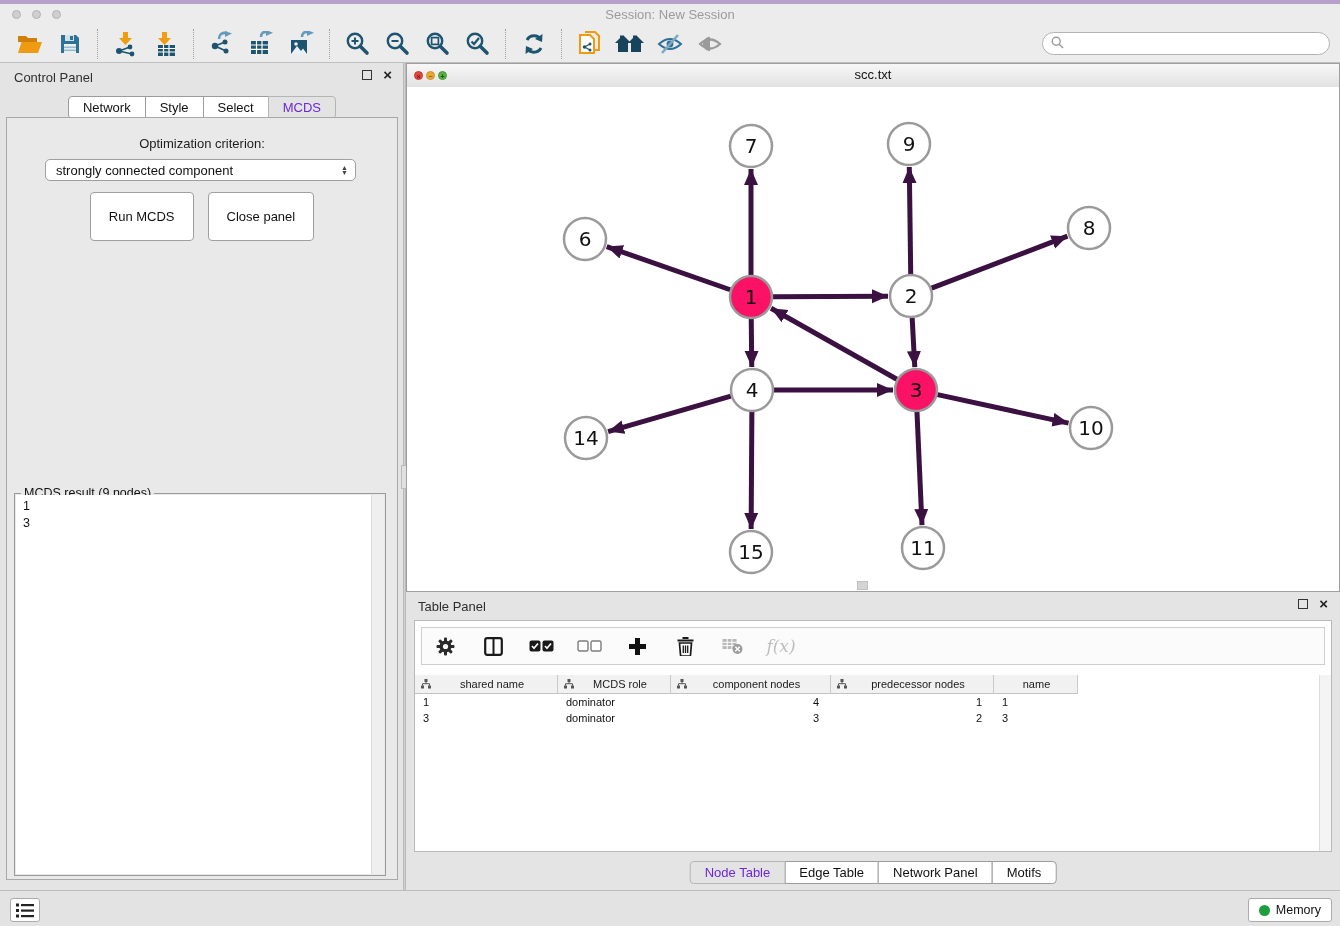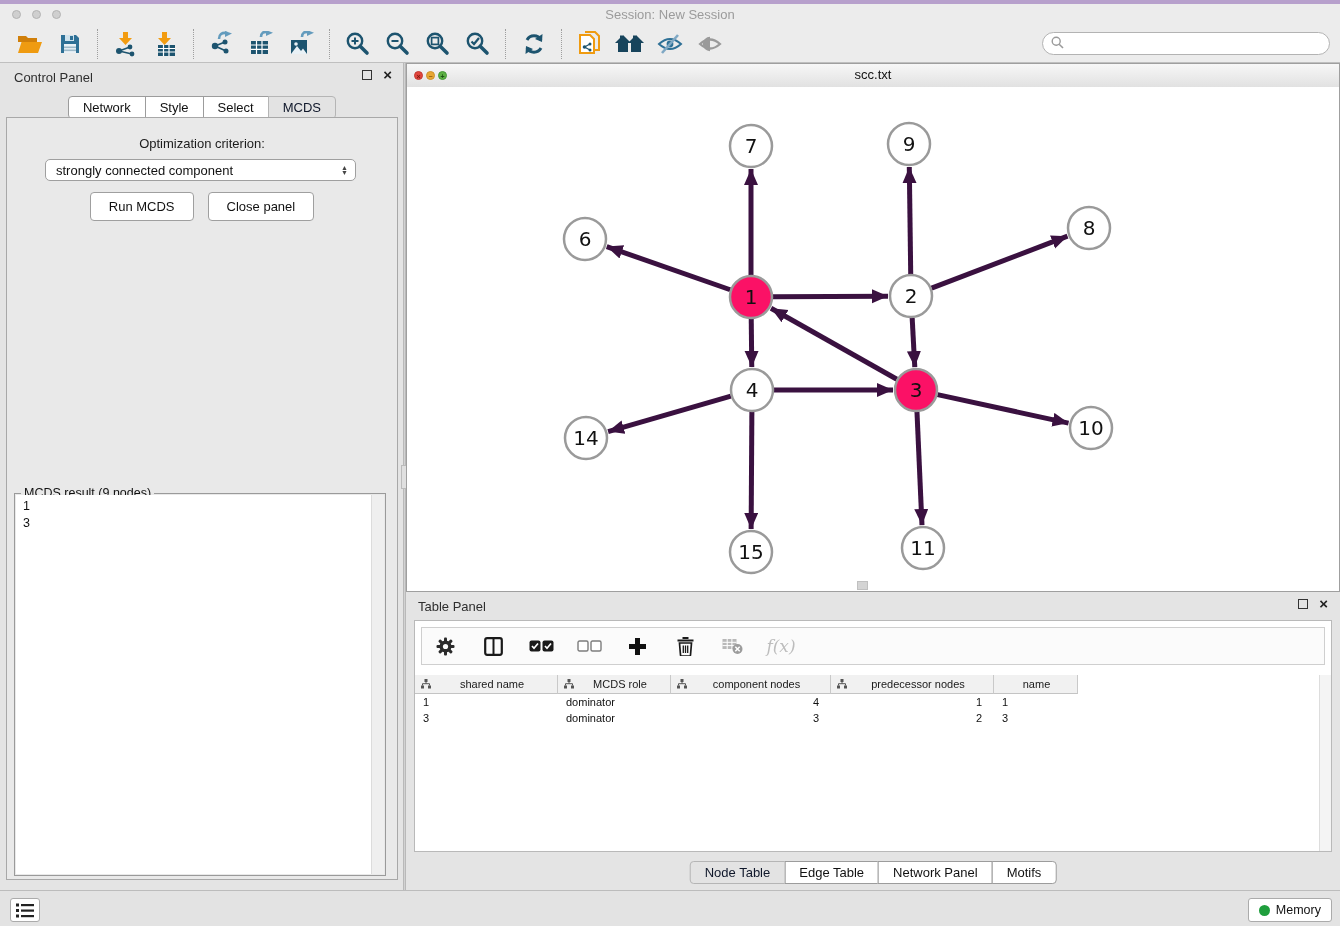--- a/index.html
+++ b/index.html
@@ -32,31 +32,31 @@
   
   .cp-header{position:absolute;left:0;top:0;width:100%;height:30px;}
   .cp-title{position:absolute;left:14px;top:7px;font-size:13px;color:#2e2e2e;}
   .panel-ctrls{position:absolute;right:12px;top:7px;display:flex;gap:11px;align-items:center;}
   .float-glyph{width:10px;height:10px;border:1.5px solid #333;box-sizing:border-box;display:inline-block;}
   .close-glyph{font-size:15px;font-weight:bold;color:#222;line-height:10px;}
   .cp-tabs{position:absolute;left:0;top:33px;width:100%;display:flex;justify-content:center;}
   .tab{font-size:13px;color:#111;background:#fff;border:1px solid #9c9c9c;padding:3px 14px;margin-left:-1px;}
   .tab.first{border-radius:4px 0 0 4px;margin-left:0;}
   .tab.last{border-radius:0 4px 4px 0;}
-  .tab.active-gray{background:#e3e3e3;color:#0f172a;border-color:#b5b5b5;}
+  .tab.active-gray{background:#e3e3e3;color:#6d28d9;border-color:#b5b5b5;}
   .cp-content{position:absolute;left:6px;right:6px;top:54px;bottom:10px;background:#e9e9e9;
               border:1px solid #a8a8a8;}
   .opt-label{margin-top:18px;text-align:center;font-size:13px;color:#1c1c1c;}
   .dropdown{position:absolute;left:38px;right:41px;top:41px;height:22px;background:#fff;border:1px solid #9f9f9f;
             border-radius:5px;display:flex;align-items:center;font-size:13px;color:#111;padding-left:10px;box-sizing:border-box;}
   .dd-stepper{margin-left:auto;margin-right:7px;display:flex;flex-direction:column;line-height:5px;}
   .dd-stepper span{font-size:7px;color:#444;}
   .btn-row{position:absolute;left:0;right:0;top:74px;display:flex;justify-content:center;gap:14px;}
   .pbtn{background:#fff;border:1px solid #9f9f9f;border-radius:4px;font-size:13px;color:#111;
-        padding:6px 18px;font-family:inherit;}
+        padding:16px 18px;font-family:inherit;}
   .result-box{position:absolute;left:7px;right:11px;top:375px;bottom:3px;border:1px solid #9a9a9a;}
   .result-legend{position:absolute;left:6px;top:-8px;background:#e9e9e9;padding:0 3px;font-size:12.5px;color:#111;}
   .result-text{position:absolute;left:1px;right:13px;top:1px;bottom:1px;background:#fff;
                font-size:12.5px;color:#111;padding:3px 7px;line-height:17px;}
   .result-scroll{position:absolute;right:1px;top:1px;bottom:1px;width:12px;background:#efefef;border-left:1px solid #dcdcdc;}
   
   .network-window{position:absolute;left:0;top:0;width:934px;height:529px;border:1px solid #9f9f9f;box-sizing:border-box;}
   .net-titlebar{position:absolute;left:0;top:0;width:100%;height:34px;
                 background:linear-gradient(#f7f7f7,#d8d8d8);border-bottom:1px solid #a9a9a9;box-sizing:border-box;padding-left:24px;}
   .net-traffic{position:absolute;left:7px;top:7px;display:flex;gap:3px;}

